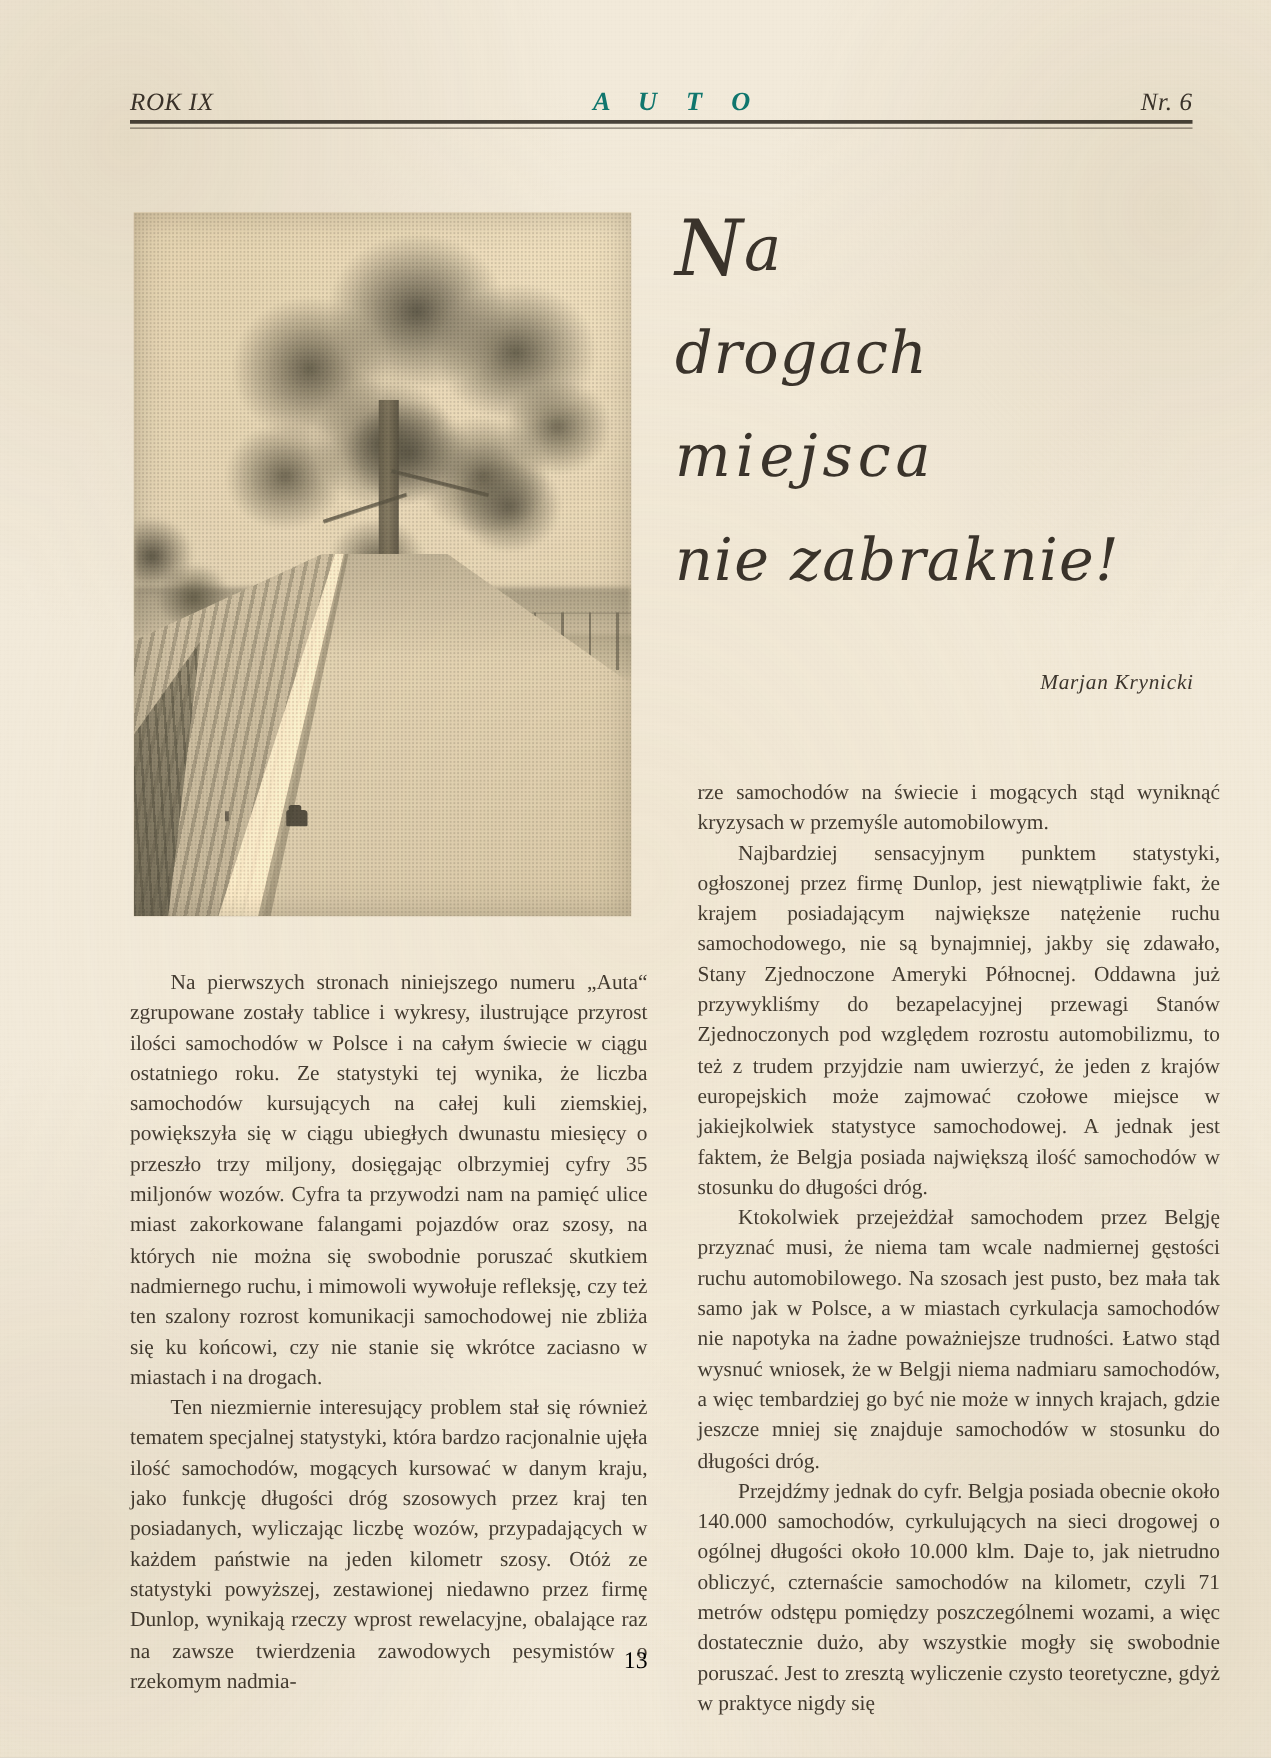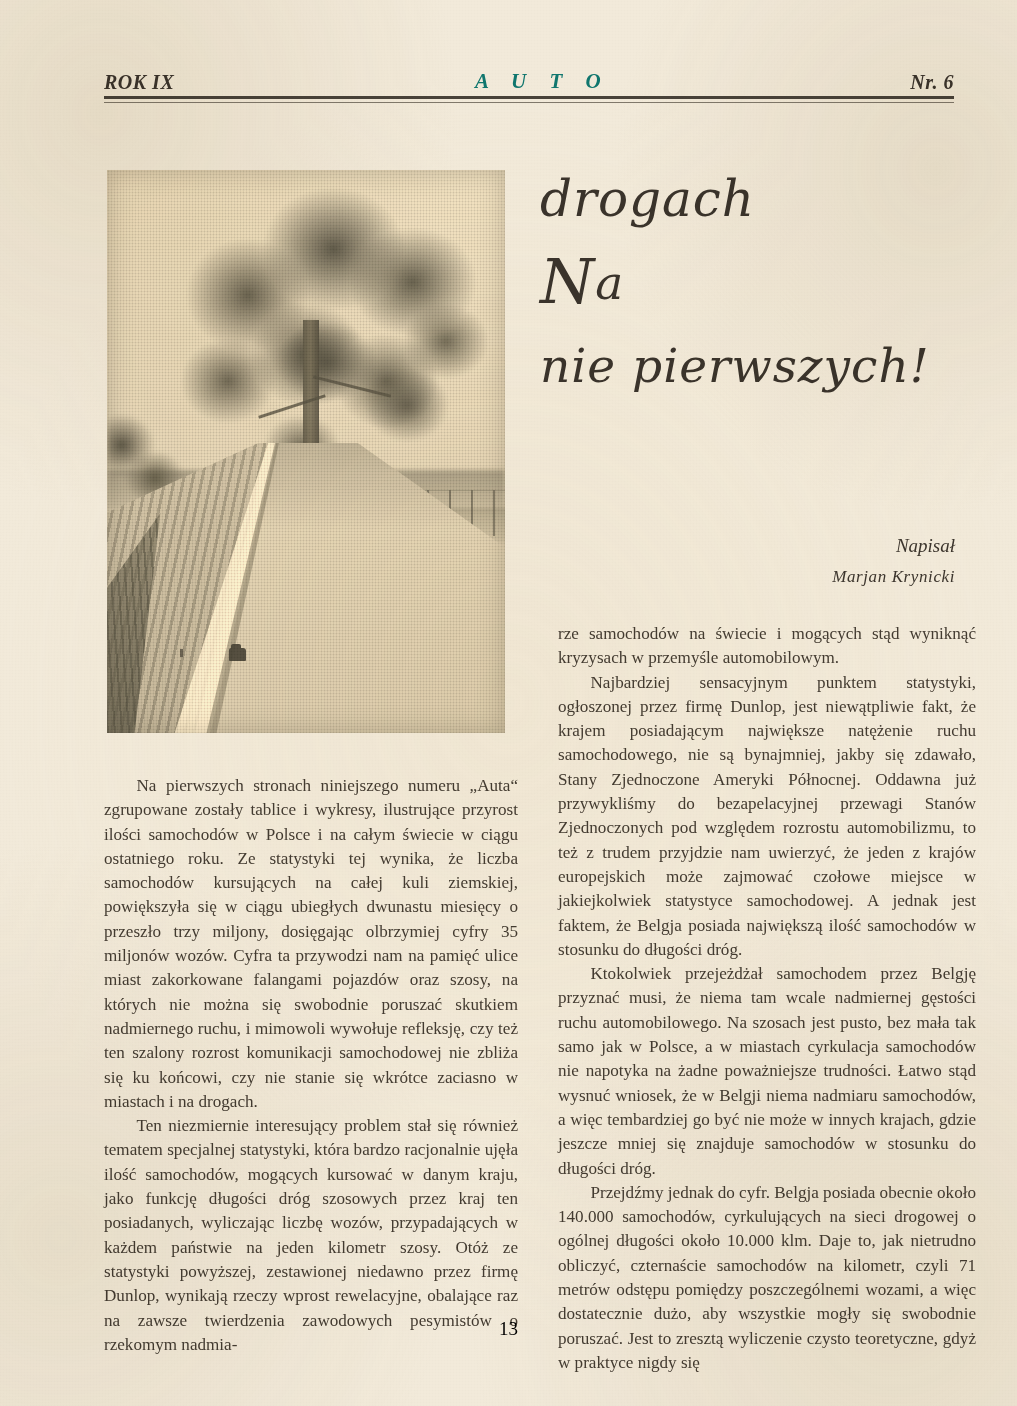--- a/index.html
+++ b/index.html
@@ -52,21 +52,21 @@
     top: 60px;
     width: 850px;
     height: 34px;
     display: flex;
     align-items: flex-end;
     justify-content: space-between;
     z-index: 3;
   }
   .mh-left, .mh-right {
     font-style: italic;
-    font-weight: bold;
+    font-weight: normal;
     font-size: 20px;
     letter-spacing: .5px;
     color: #3b342c;
   }
   .mh-center {
     font-style: italic;
     font-weight: bold;
     font-size: 21px;
     letter-spacing: 9px;
     color: #0f766e;
@@ -423,27 +423,27 @@
     <div class="ph-kerb"></div>
     <div class="ph-kerb-shadow"></div>
     <div class="ph-grass"></div>
     <div class="ph-car"></div>
     <div class="ph-figure"></div>
     <div class="ph-screen"></div>
     <div class="ph-vignette"></div>
   </div>
 
   <div class="headline">
+    <div class="hl"><span class="drop">N</span><span>a</span></div>
     <div class="hl">drogach</div>
-    <div class="hl"><span class="drop">N</span><span>a</span></div>
-    <div class="hl">nie pierwszych!</div>
+    <div class="hl spaced">miejsca</div>
+    <div class="hl">nie zabraknie!</div>
   </div>
 
   <div class="byline">
-    <div>Napisał</div>
     <div class="author">Marjan Krynicki</div>
   </div>
 
   <div class="col col-left">
     <p>Na pierwszych stronach niniejszego numeru „Auta“ zgrupowane zostały tablice i wykresy, ilustrujące przyrost ilości samochodów w Polsce i na całym świecie w ciągu ostatniego roku. Ze statystyki tej wynika, że liczba samochodów kursujących na całej kuli ziemskiej, powiększyła się w ciągu ubiegłych dwunastu miesięcy o przeszło trzy miljony, dosięgając olbrzymiej cyfry 35 miljonów wozów. Cyfra ta przywodzi nam na pamięć ulice miast zakorkowane falangami pojazdów oraz szosy, na których nie można się swobodnie poruszać skutkiem nadmiernego ruchu, i mimowoli wywołuje refleksję, czy też ten szalony rozrost komunikacji samochodowej nie zbliża się ku końcowi, czy nie stanie się wkrótce zaciasno w miastach i na drogach.</p>
     <p>Ten niezmiernie interesujący problem stał się również tematem specjalnej statystyki, która bardzo racjonalnie ujęła ilość samochodów, mogących kursować w danym kraju, jako funkcję długości dróg szosowych przez kraj ten posiadanych, wyliczając liczbę wozów, przypadających w każdem państwie na jeden kilometr szosy. Otóż ze statystyki powyższej, zestawionej niedawno przez firmę Dunlop, wynikają rzeczy wprost rewelacyjne, obalające raz na zawsze twierdzenia zawodowych pesymistów o rzekomym nadmia-</p>
   </div>
 
   <div class="col col-right">
     <p class="cont">rze samochodów na świecie i mogących stąd wyniknąć kryzysach w przemyśle automobilowym.</p>

